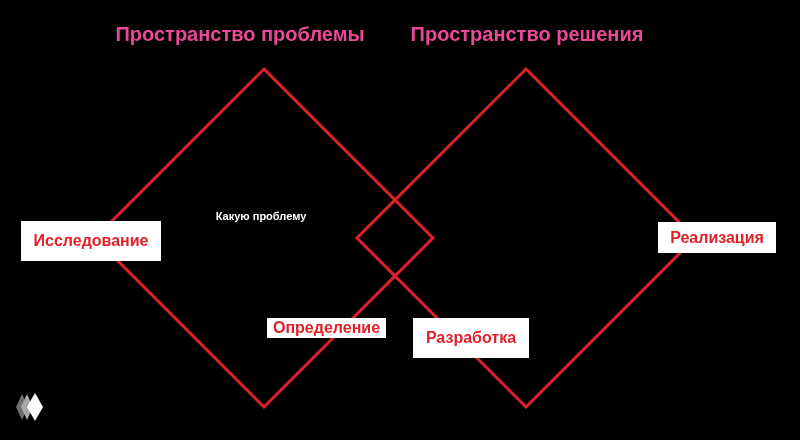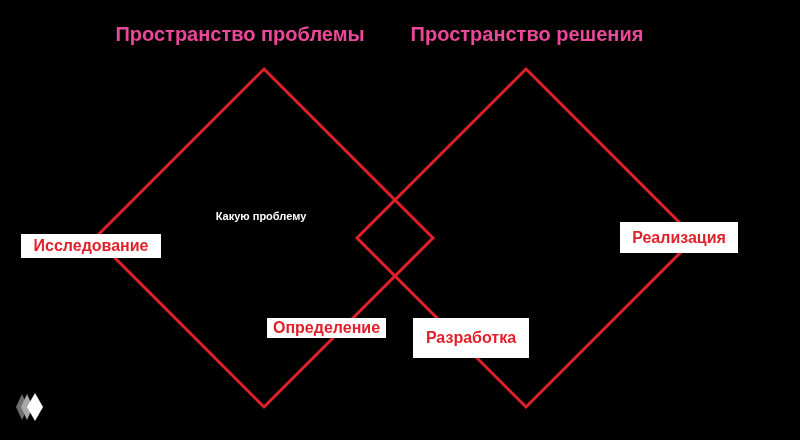--- a/index.html
+++ b/index.html
@@ -55,22 +55,22 @@
 
 <div class="space-title" style="left:240px;">Пространство проблемы</div>
 <div class="space-title" style="left:527px;">Пространство решения</div>
 
 <div class="question" style="left:261px; top:203px;">
   <span>Какую проблему</span>
 </div>
 <div class="question" style="left:524px; top:203px;">
 </div>
 
-<div class="phase-label" style="left:21px; top:234px; width:140px; height:24px;">Исследование</div>
+<div class="phase-label" style="left:21px; top:221px; width:140px; height:40px;">Исследование</div>
 <div class="phase-label" style="left:267px; top:318px; width:119px; height:20px;">Определение</div>
 <div class="phase-label" style="left:413px; top:318px; width:116px; height:40px;">Разработка</div>
-<div class="phase-label" style="left:620px; top:222px; width:118px; height:31px;">Реализация</div>
+<div class="phase-label" style="left:658px; top:222px; width:118px; height:31px;">Реализация</div>
 
 <svg class="logo" viewBox="0 0 34 34" xmlns="http://www.w3.org/2000/svg">
   <polygon points="8,4 2,17 8,30 14,17" fill="#6e6e6e"></polygon>
   <polygon points="13,4 7,17 13,30 19,17" fill="#a8a8a8"></polygon>
   <polygon points="21,3 13,17 21,31 29,17" fill="#ffffff"></polygon>
 </svg>
 
 </body></html>

